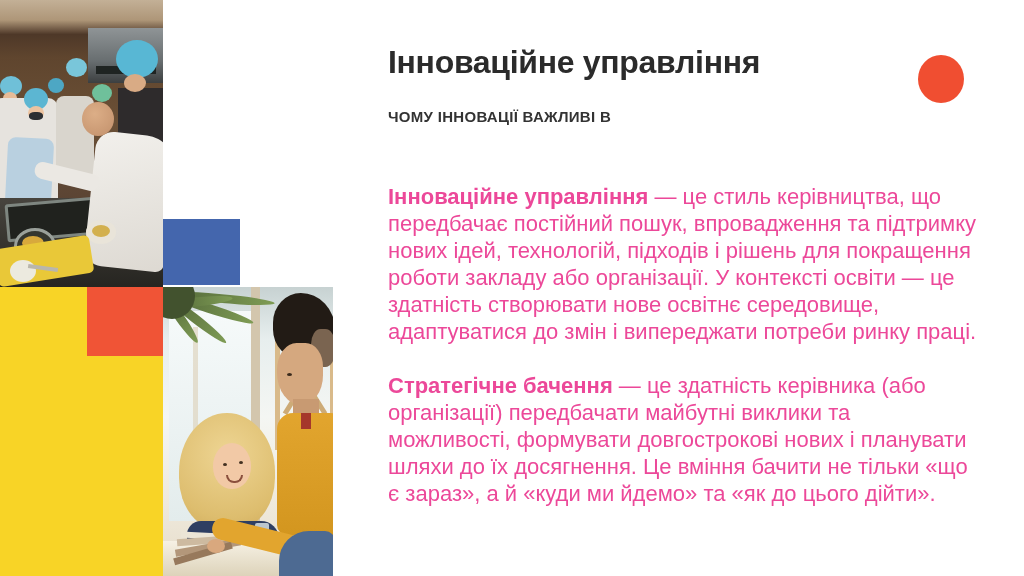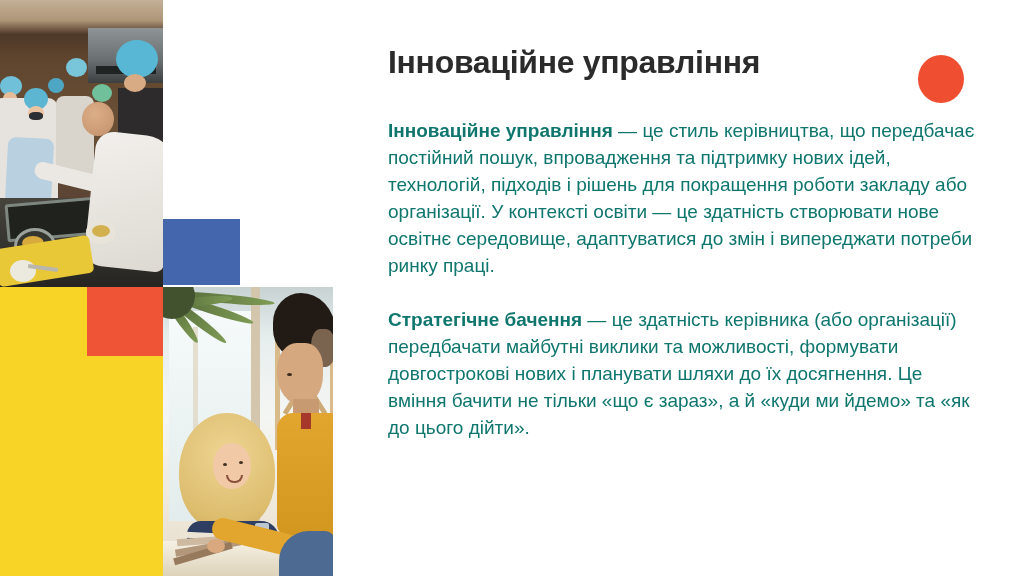--- a/index.html
+++ b/index.html
@@ -86,21 +86,21 @@
   .pp1{left:14px;top:250px;width:64px;height:7px;background:#cdbaa0;transform:rotate(-4deg);}
   .pp2{left:12px;top:257px;width:66px;height:7px;background:#b3977a;transform:rotate(-10deg);}
   .pp3{left:18px;top:246px;width:60px;height:6px;background:#ece5d6;transform:rotate(3deg);}
   .pp4{left:10px;top:263px;width:60px;height:7px;background:#97795c;transform:rotate(-16deg);}
   
   .content{position:absolute;left:388px;top:44px;width:590px;}
   .title{margin:0;font-size:32px;line-height:37px;font-weight:800;color:#2b2b2b;letter-spacing:-0.3px;}
   .title span{display:block;}
   .subtitle{margin-top:27px;font-size:15px;line-height:17px;font-weight:800;color:#333333;letter-spacing:0.3px;}
   .subtitle span{display:block;}
-  .bodytext{margin-top:36px;font-size:19px;line-height:27px;color:#0f766e;}
+  .bodytext{margin-top:58px;font-size:22px;line-height:27px;color:#ec4899;}
   .bodytext p{margin:0;}
   .bodytext p + p{margin-top:27px;}
   .bodytext b{font-weight:700;}
 </style>
 </head>
 <body>
 
 <div class="slide">
 
   <div class="photo photo-culinary">
@@ -176,20 +176,21 @@
     <div class="m-jeans"></div>
   </div>
 
   <div class="shape circle-accent" style="background-color: rgb(240, 78, 49);"></div>
 
   <div class="content">
     <h1 class="title">
       <span>Інноваційне управління</span>
     </h1>
     <div class="subtitle">
+      <span>ЧОМУ ІННОВАЦІЇ ВАЖЛИВІ В</span>
     </div>
     <div class="bodytext">
       <p><b>Інноваційне управління</b><span> — це стиль керівництва, що передбачає постійний пошук, впровадження та підтримку нових ідей, технологій, підходів і рішень для покращення роботи закладу або організації. У контексті освіти — це здатність створювати нове освітнє середовище, адаптуватися до змін і випереджати потреби ринку праці.</span></p>
       <p><b>Стратегічне бачення</b><span> — це здатність керівника (або організації) передбачати майбутні виклики та можливості, формувати довгострокові нових і планувати шляхи до їх досягнення. Це вміння бачити не тільки «що є зараз», а й «куди ми йдемо» та «як до цього дійти».</span></p>
     </div>
   </div>
 
 </div>
 
 </body></html>

